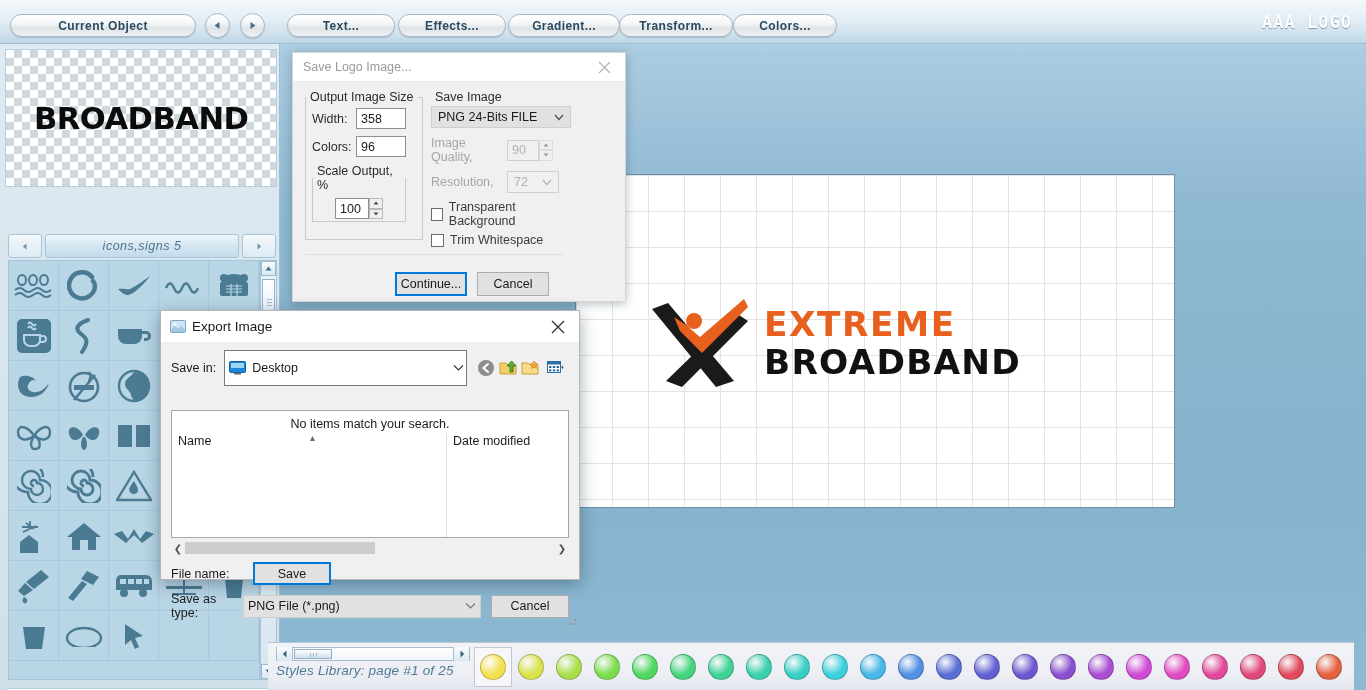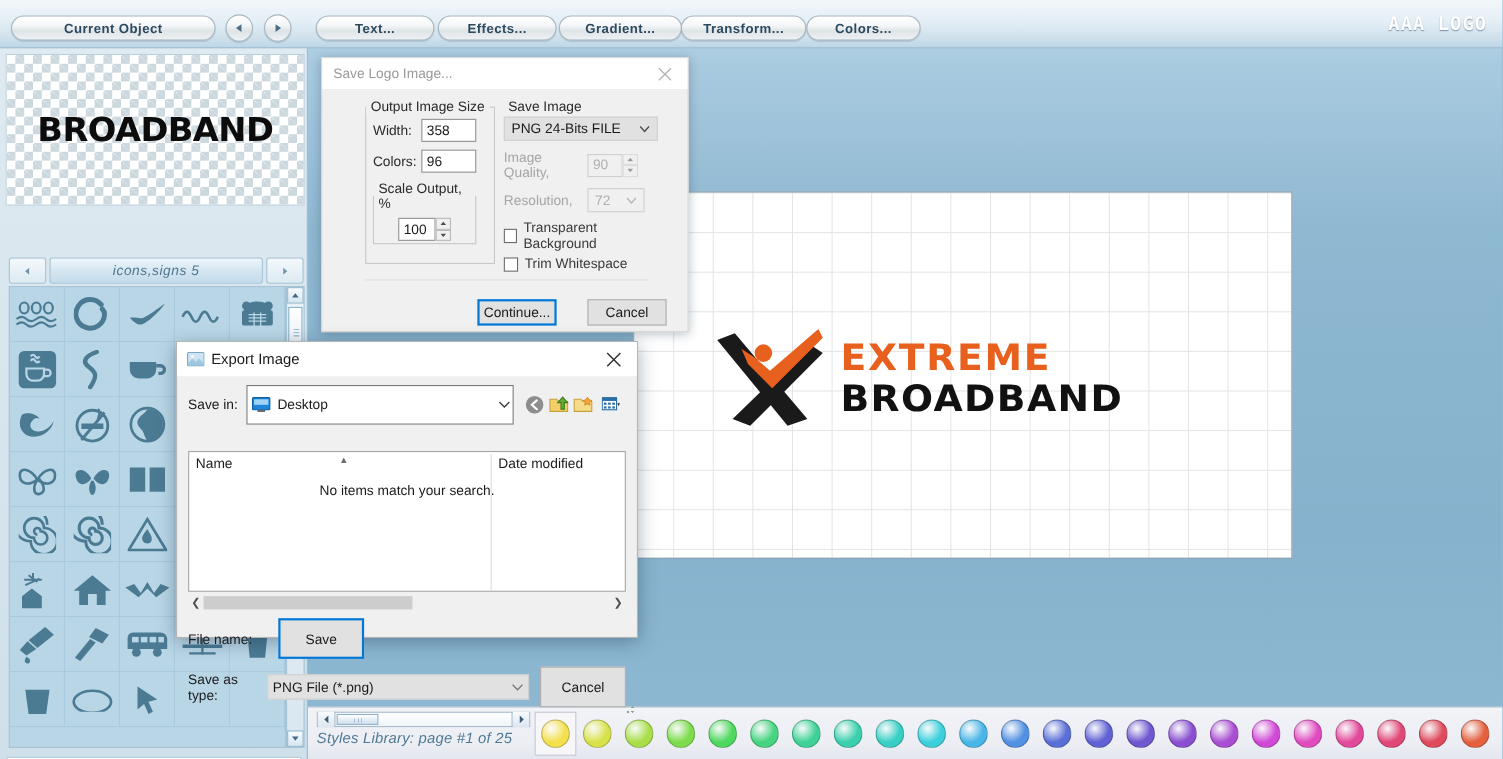--- a/index.html
+++ b/index.html
@@ -145,21 +145,21 @@
     letter-spacing:1.5px; color:#e8601d; transform:scaleX(1.04); transform-origin:left;
   }
   #logo-line2 {
     font-family:"DejaVu Sans", sans-serif; font-weight:bold; font-size:33px;
     letter-spacing:1.2px; color:#111111; margin-top:5px;
     transform:scaleX(1.04); transform-origin:left;
   }
 
   
   #styles-bar {
-    position:absolute; left:280px; top:642px; width:1086px; height:48px;
+    position:absolute; left:268px; top:642px; width:1086px; height:48px;
     background:linear-gradient(180deg,#f2f3f7 0%,#eceef4 70%,#e3e6ee 100%);
     border-top:1px solid #b9c6d4;
   }
   #styles-pager { position:absolute; left:8px; top:4px; width:194px; }
   #pager-track {
     position:relative; height:14px;
     background:linear-gradient(180deg,#ffffff,#f0f4f8);
     border:1px solid #a9bccd; display:flex; align-items:center;
   }
   .pg-btn {
@@ -200,21 +200,21 @@
   }
   #dlg-save-logo .titlebar {
     height:29px; background:#ffffff; display:flex; align-items:center;
     padding:0 0 0 10px; border-bottom:1px solid #ececec;
   }
   #dlg-save-logo .title { flex:1; color:#9a9a9a; font-size:12.5px; }
   .win-close {
     width:42px; height:29px; display:flex; align-items:center; justify-content:center;
     cursor:pointer;
   }
-  #dlg-save-logo .body { position:relative; padding:10px 12px;margin-left:27px; }
+  #dlg-save-logo .body { position:relative; padding:10px 12px; }
   fieldset.grp {
     position:absolute; margin:0; padding:0;
     border:1px solid #c8c8c8; border-radius:0;
   }
   legend.grp-lbl { padding:0 4px; font-size:12.5px; color:#2b2b2b; }
   .row { display:flex; align-items:center; margin-bottom:7px; }
   .lbl { font-size:12.5px; color:#2b2b2b; }
   .lbl.dim { color:#a6a6a6; }
   .txtbox {
     background:#fff; border:1px solid #8f8f8f; height:21px; padding:0 4px;
@@ -285,21 +285,21 @@
     flex:1; height:23px; background:#fff; border:1px solid #0078d7;
     display:flex; align-items:center; padding:0 4px; font-size:12.5px;
   }
   #fname-caret { width:1px; height:14px; background:#1b1b1b; margin-left:1px; }
   #ftype-box {
     flex:1; height:23px; background:#e1e1e1; border:1px solid #cfcfcf;
     display:flex; align-items:center; padding:1px 4px; font-size:12.5px; cursor:pointer;
   }
   #ftype-box .cv{ flex:1; }
   .er-btn {
-    width:78px; height:37px; margin-left:10px; background:#e1e1e1; border:1px solid #adadad;
+    width:78px; height:23px; margin-left:10px; background:#e1e1e1; border:1px solid #adadad;
     display:flex; align-items:center; justify-content:center; font-size:12.5px; cursor:pointer;
   }
   .er-btn.primary { border:2px solid #0078d7; }
   #grip {
     position:absolute; right:2px; bottom:2px; width:10px; height:10px;
     background:
       radial-gradient(circle 1px at 8px 8px,#9a9a9a 99%,transparent),
       radial-gradient(circle 1px at 4px 8px,#9a9a9a 99%,transparent),
       radial-gradient(circle 1px at 8px 4px,#9a9a9a 99%,transparent);
   }
@@ -887,21 +887,21 @@
         </div>
         <div class="cbx">
           <span class="box"></span>
           <span>Trim Whitespace</span>
         </div>
       </div>
     </fieldset>
 
     <div style="position:absolute;left:12px;top:172px;width:258px;height:1px;background:#dedede;"></div>
 
-    <div style="position:absolute;left:114px;top:190px;display:flex;gap:28px;justify-content:space-between;">
+    <div style="position:absolute;left:102px;top:190px;display:flex;gap:10px;justify-content:space-between;">
       <div class="btn primary">Continue...</div>
       <div class="btn">Cancel</div>
     </div>
   </div>
 </div>
 
 <div id="dlg-export">
   <div class="titlebar">
     <svg width="16" height="16" viewBox="0 0 16 16">
       <rect x="0.5" y="1.5" width="15" height="12" rx="1" fill="#cfe4f2" stroke="#7aa8c8"></rect>
@@ -960,26 +960,26 @@
             <rect x="2" y="8.4" width="2.4" height="2"></rect>
               <rect x="5.8" y="8.4" width="2.4" height="2"></rect>
               <rect x="9.6" y="8.4" width="2.4" height="2"></rect>
           </g>
           <path d="M14.2 5.5L16.6 5.5L15.4 8z" fill="#2a2a2a"></path>
         </svg>
       </div>
     </div>
 
     <div id="filelist">
+      <div id="fl-empty">No items match your search.</div>
       <div id="fl-head">
         <div class="col" id="fl-col-name">Name</div>
         <div class="col">Date modified</div>
         <div id="fl-sortmark">▴</div>
       </div>
-      <div id="fl-empty">No items match your search.</div>
     </div>
 
     <div id="hscroll">
       <div class="hs-arrow">❮</div>
       <div id="hs-track">
         <div id="hs-thumb"></div>
       </div>
       <div class="hs-arrow">❯</div>
     </div>
 

